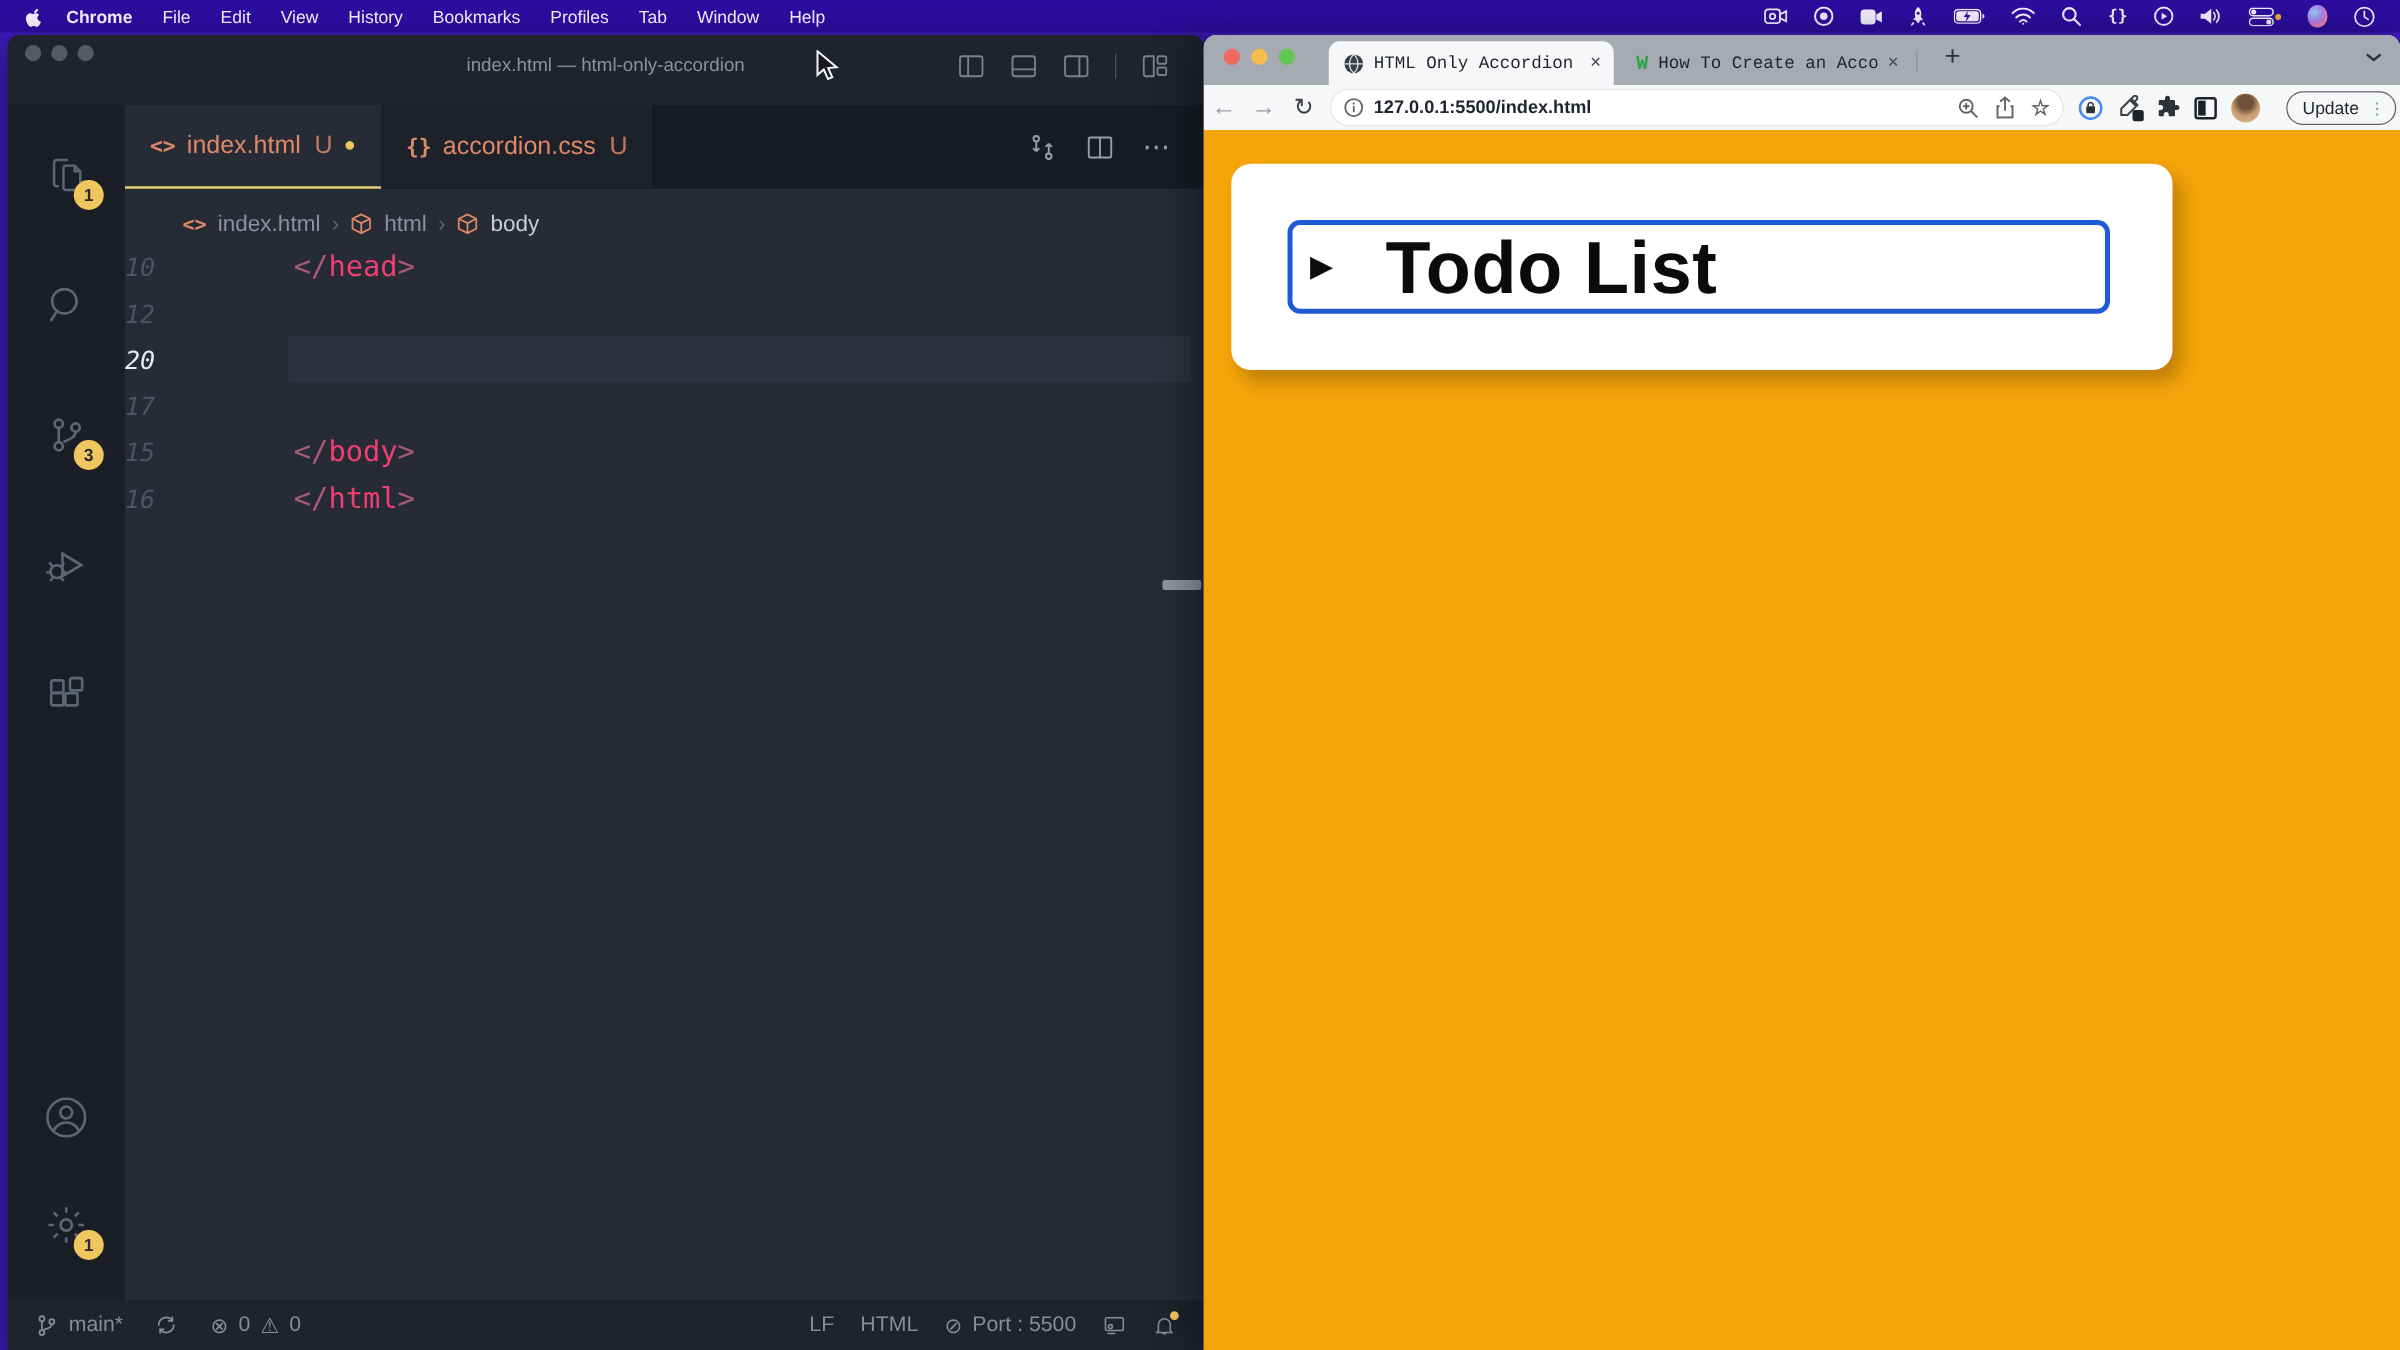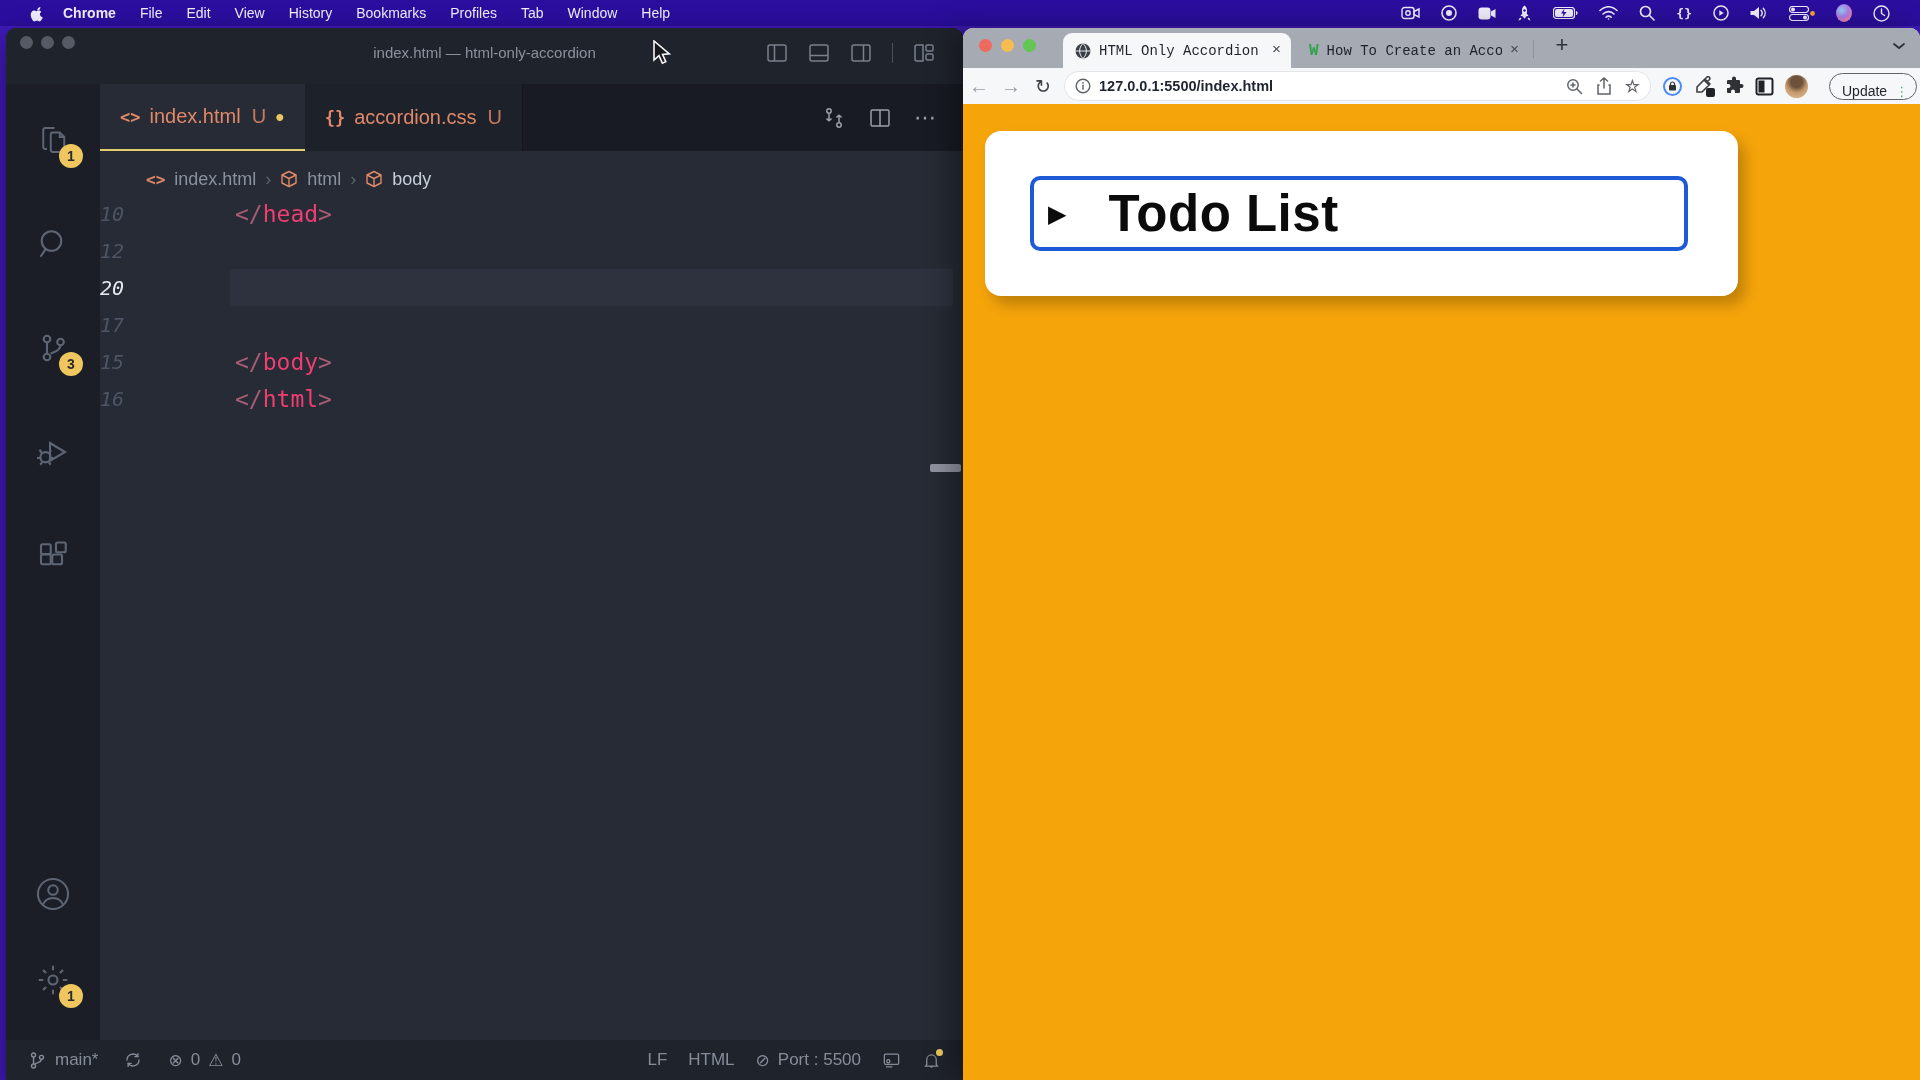--- a/index.html
+++ b/index.html
@@ -2,21 +2,21 @@
 <html><head>
 <meta charset="utf-8">
 <style>
   * { margin:0; padding:0; box-sizing:border-box; }
   html,body { width:1920px; height:1080px; overflow:hidden; }
   body { background:#3E1AB5; font-family:"Liberation Sans", sans-serif; position:relative; }
   svg { display:block; }
 
   
   .menubar { position:absolute; left:0; top:0; width:1920px; height:26px; background:#2B0E9E;
-             display:flex; align-items:center; color:#F1EDFD; font-size:14px; padding:0 30px; }
+             display:flex; align-items:center; color:#F1EDFD; font-size:14px; padding:0 20px; }
   .menubar .apple { margin-right:18px; display:flex; }
   .menubar .menu-items { display:flex; gap:24px; align-items:center; }
   .menubar .menu-items span { white-space:nowrap; }
   .menubar .menu-items .app-name { font-weight:bold; }
   .menubar .spacer { flex:1; }
   .menubar .status { display:flex; gap:21px; align-items:center; }
   .menubar .status .sicon { display:flex; align-items:center; justify-content:center; height:18px; }
   .braces-glyph { font-family:"DejaVu Sans Mono", monospace; font-size:13px; font-weight:bold; }
   .siri-ball { width:16px; height:16px; border-radius:50%;
       background:radial-gradient(circle at 35% 35%, #8fd0f7, #b07ce8 45%, #ef7fae 70%, #63d8b8); }
@@ -106,32 +106,32 @@
   .omnibox .url { font-size:14.5px; color:#1F2430; margin-left:8px; flex:1; white-space:nowrap; overflow:hidden; }
   .omni-icons { display:flex; gap:13px; align-items:center; color:#5F6368; }
   .star-glyph { font-size:17px; }
   .ext-row { display:flex; align-items:center; gap:11px; margin-left:13px; }
   .ext-lock { width:19px; height:19px; border-radius:50%; border:2px solid #4C8BF5;
               display:flex; align-items:center; justify-content:center; }
   .avatar { width:23px; height:23px; border-radius:50%;
             background:radial-gradient(circle at 50% 30%, #6d513c 28%, #c79b6f 55%, #d9b econ 90%);
             background:radial-gradient(circle at 50% 30%, #6d513c 28%, #c79b6f 55%, #d9b68c 90%); }
   .update-btn { margin-left:10px; height:27px; border:1.5px solid #5F6368; border-radius:14px;
-                display:flex; align-items:flex-end; gap:8px; padding:0 8px 0 12px;
+                display:flex; align-items:center; gap:8px; padding:0 8px 0 12px;
                 font-size:14px; color:#1F2328; background:#F6F7F8; }
   .update-menu { color:#56A871; font-size:13px; }
 
   .cr-page { position:absolute; left:0; top:76px; right:0; bottom:0; background:#F5A40A; }
   .todo-card { position:absolute; left:22px; top:27px; width:753px; height:165px; background:#FFFFFF;
                border-radius:16px; box-shadow:7px 9px 14px rgba(0,0,0,.22); }
   .accordion { position:absolute; left:45px; top:45px; width:658px; height:75px;
                border:4px solid #1E5AD6; border-radius:10px; background:#FFFFFF;
                display:flex; align-items:center; padding-left:14px; }
   .accordion .marker { font-size:24px; color:#0B0B0C; }
-  .accordion .acc-title { margin-left:42px; font-size:51px; font-weight:800; color:#0B0B0C;
+  .accordion .acc-title { margin-left:42px; font-size:59px; font-weight:800; color:#0B0B0C;
                           letter-spacing:0.5px; }
 
   .mouse-cursor { position:absolute; left:652px; top:40px; z-index:50; }
 </style>
 </head>
 <body>
 
 <div class="menubar">
   <span class="apple">
     <svg width="15" height="17" viewBox="0 0 15 17" fill="#F1EDFD">

